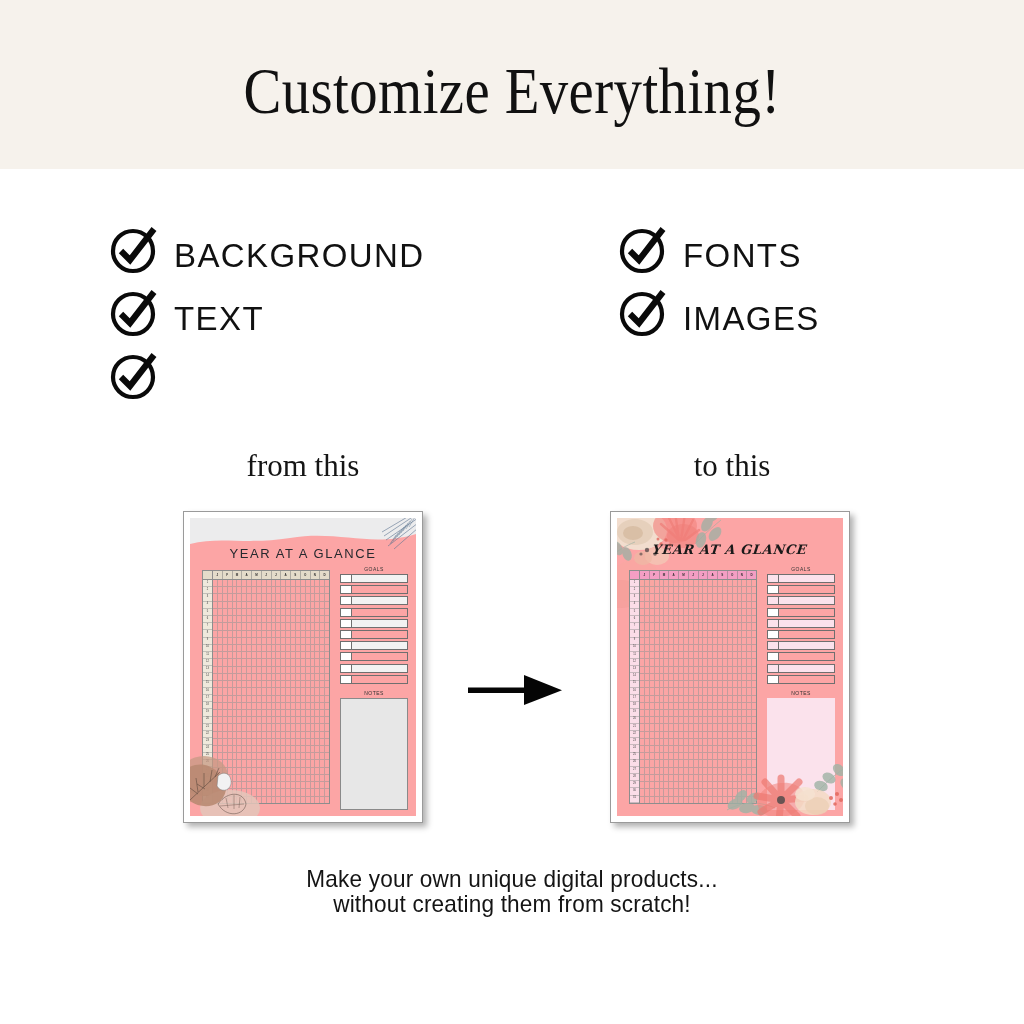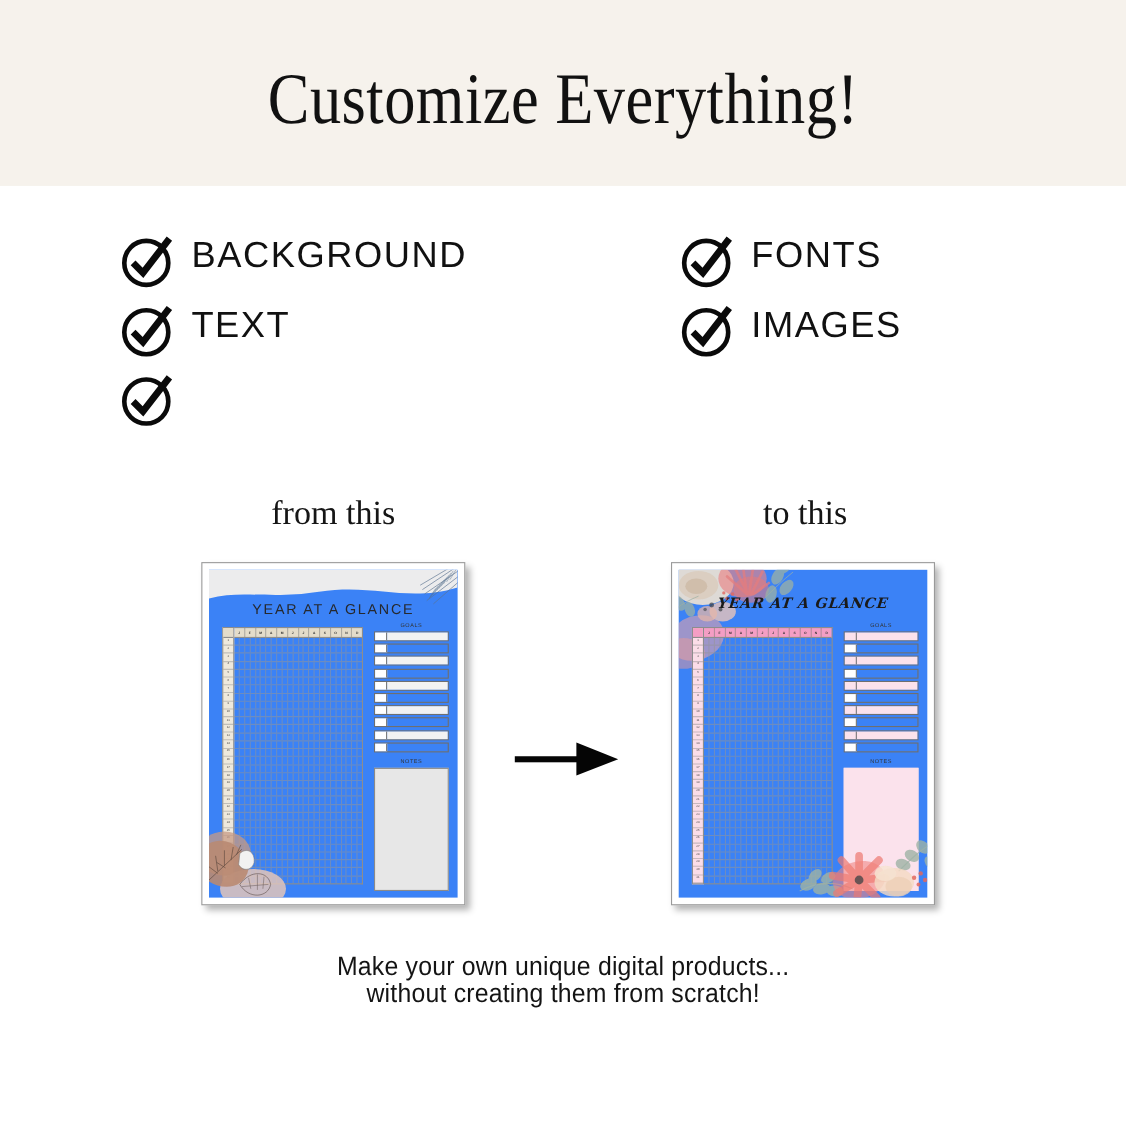--- a/index.html
+++ b/index.html
@@ -45,21 +45,21 @@
   }
   .feat-col {
     position: absolute;
     top: 0;
   }
   .feat-col.left  { left: 108px; }
   .feat-col.right { left: 617px; }
 
   .feat-row {
     display: flex;
-    align-items: flex-start;
+    align-items: flex-end;
     height: 62px;
     margin-bottom: 1px;
   }
   .check-icon {
     width: 50px;
     height: 50px;
     flex: 0 0 50px;
     position: relative;
     margin-right: 16px;
   }
@@ -112,21 +112,21 @@
     overflow: hidden;
   }
   .planner.left  { left: 183px; }
   .planner.right { left: 610px; }
 
   .planner-inner {
     position: absolute;
     left: 6px; top: 6px;
     width: 226px;
     height: 298px;
-    background: #3b82f6;
+    background: #fca5a5;
     overflow: hidden;
   }
 
   .pl-title {
     position: absolute;
     left: 0; right: 0;
     text-align: center;
     white-space: nowrap;
   }
   .pl-title.plain {

